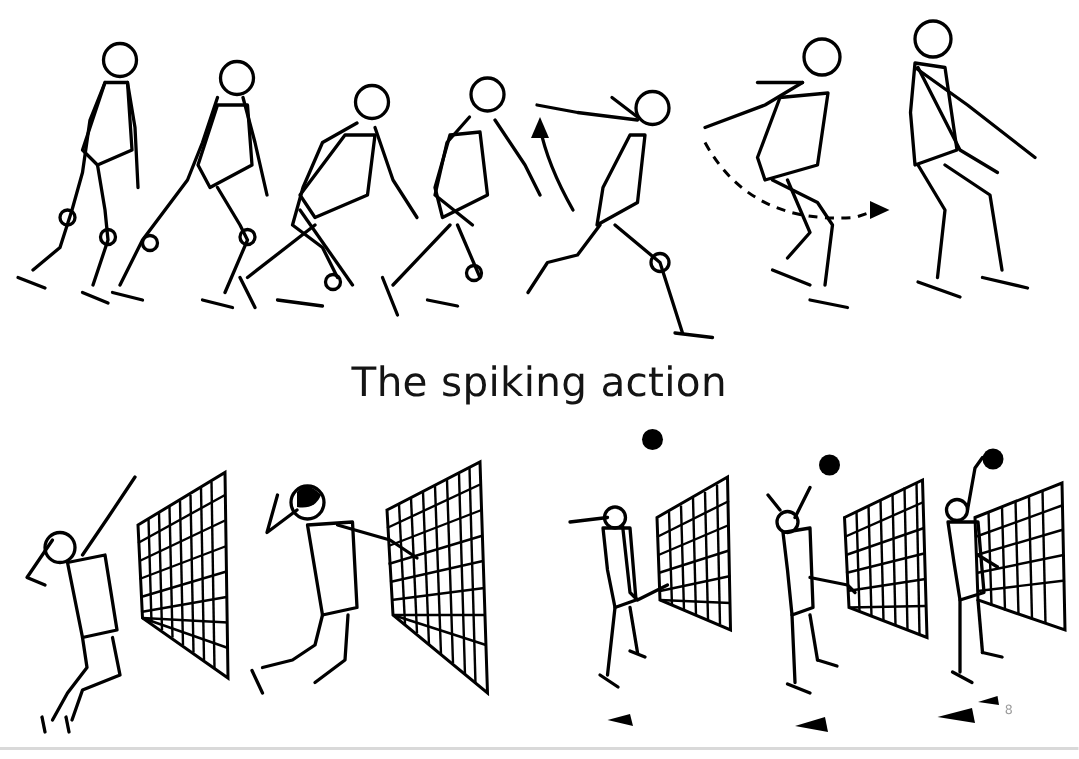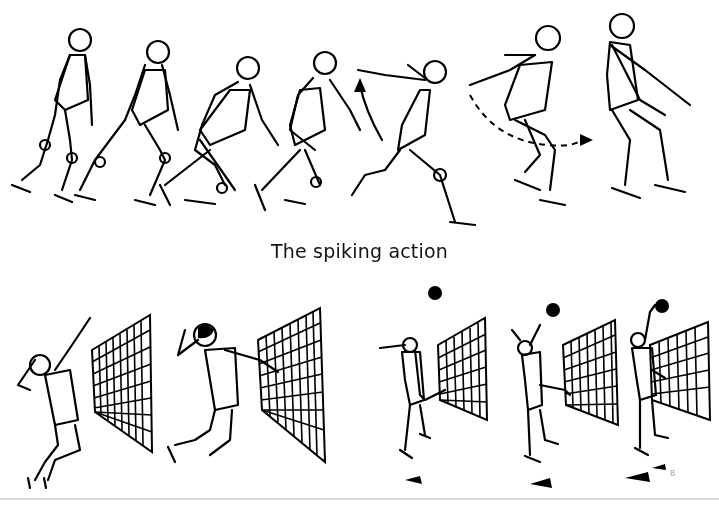--- a/index.html
+++ b/index.html
@@ -1,20 +1,20 @@
 <!DOCTYPE html>
 <html><head>
 <meta charset="utf-8">
 <style>
   html,body{margin:0;padding:0;background:#ffffff;}
   body{width:719px;height:506px;position:relative;overflow:hidden;font-family:"DejaVu Sans","Liberation Sans",sans-serif;}
   .slide{position:absolute;left:0;top:0;width:719px;height:506px;background:#fff;}
   .panel{position:absolute;}
   .panel svg{display:block;}
-  .caption{position:absolute;left:0;width:719px;top:240px;text-align:center;font-size:19px;color:#141414;letter-spacing:0.2px;font-family:"DejaVu Sans",sans-serif;}
+  .caption{position:absolute;left:0;width:719px;top:240px;text-align:center;font-size:27px;color:#141414;letter-spacing:0.2px;font-family:"DejaVu Sans",sans-serif;}
   .pagenum{position:absolute;left:670px;top:468px;font-size:9px;color:#9a9a9a;font-family:"Liberation Sans",sans-serif;}
   .rule{position:absolute;left:0;top:498px;width:719px;height:2px;background:#d9d9d9;}
   .fig{fill:none;stroke:#000;stroke-width:2.2;stroke-linecap:round;stroke-linejoin:round;}
   .fill{fill:#000;stroke:none;}
   .dash{fill:none;stroke:#000;stroke-width:2;stroke-dasharray:6 5;}
   .net line{stroke:#000;stroke-width:1.6;}
 </style>
 </head>
 <body>
 

